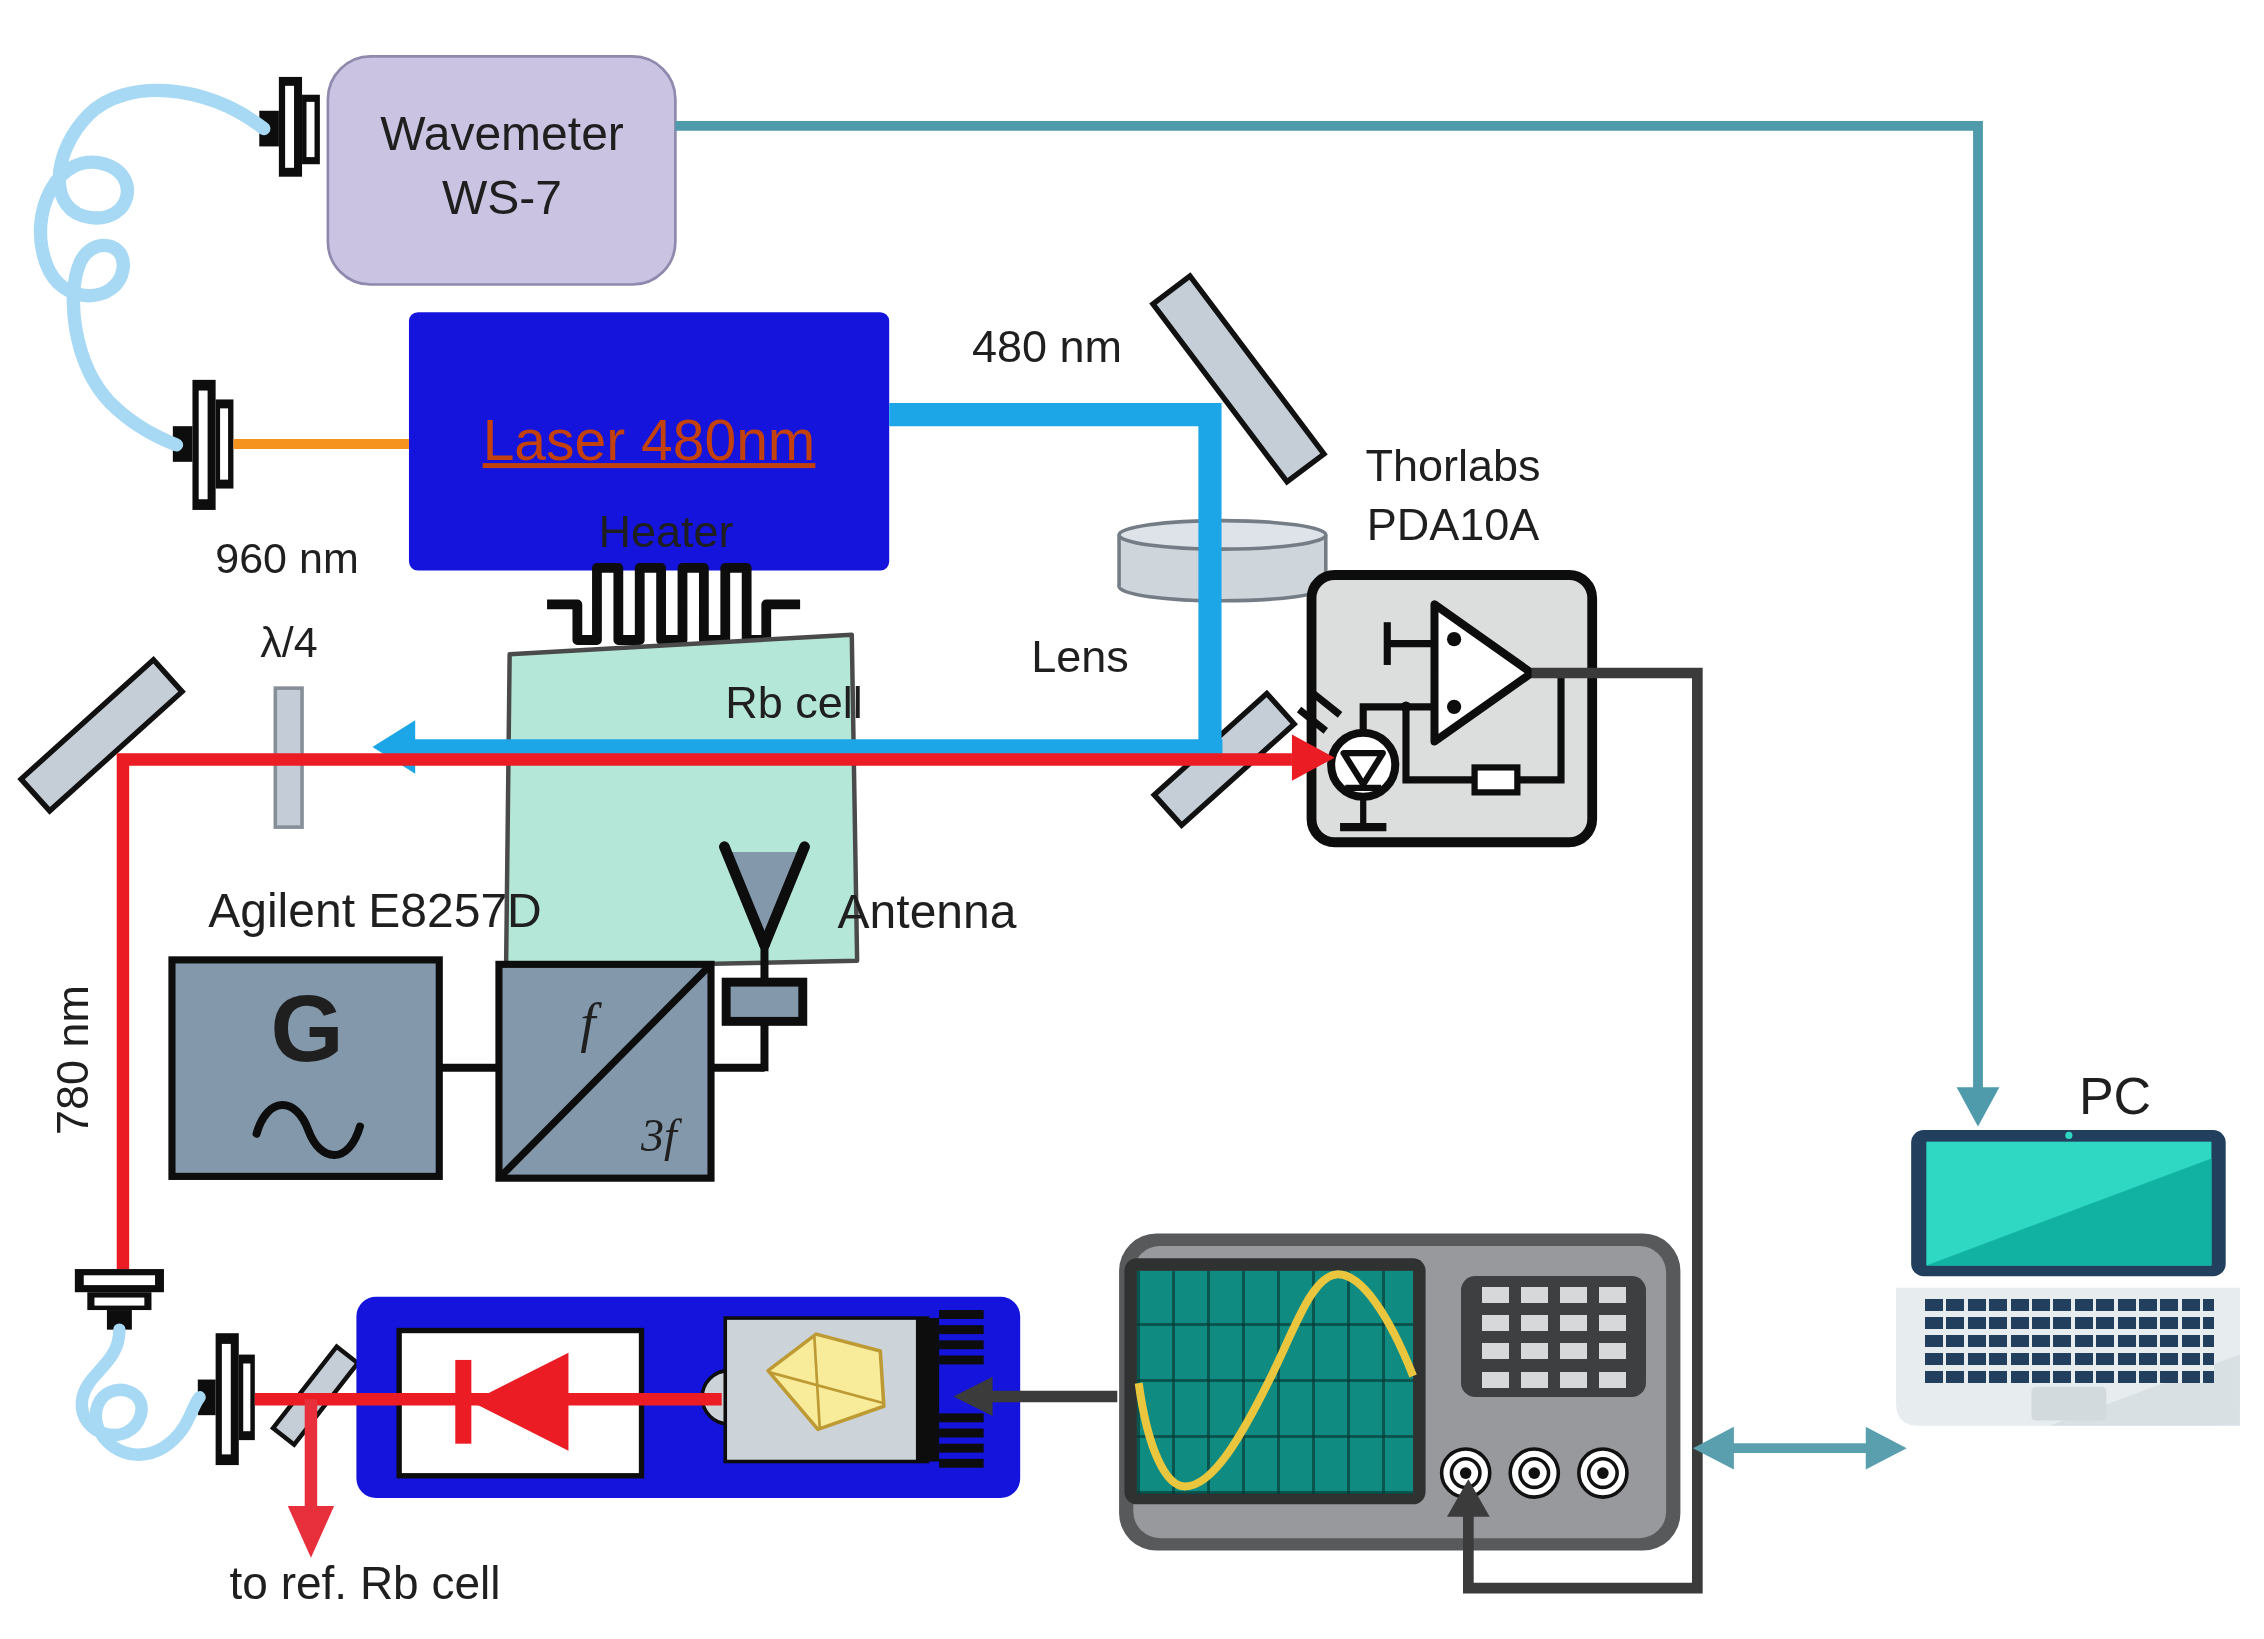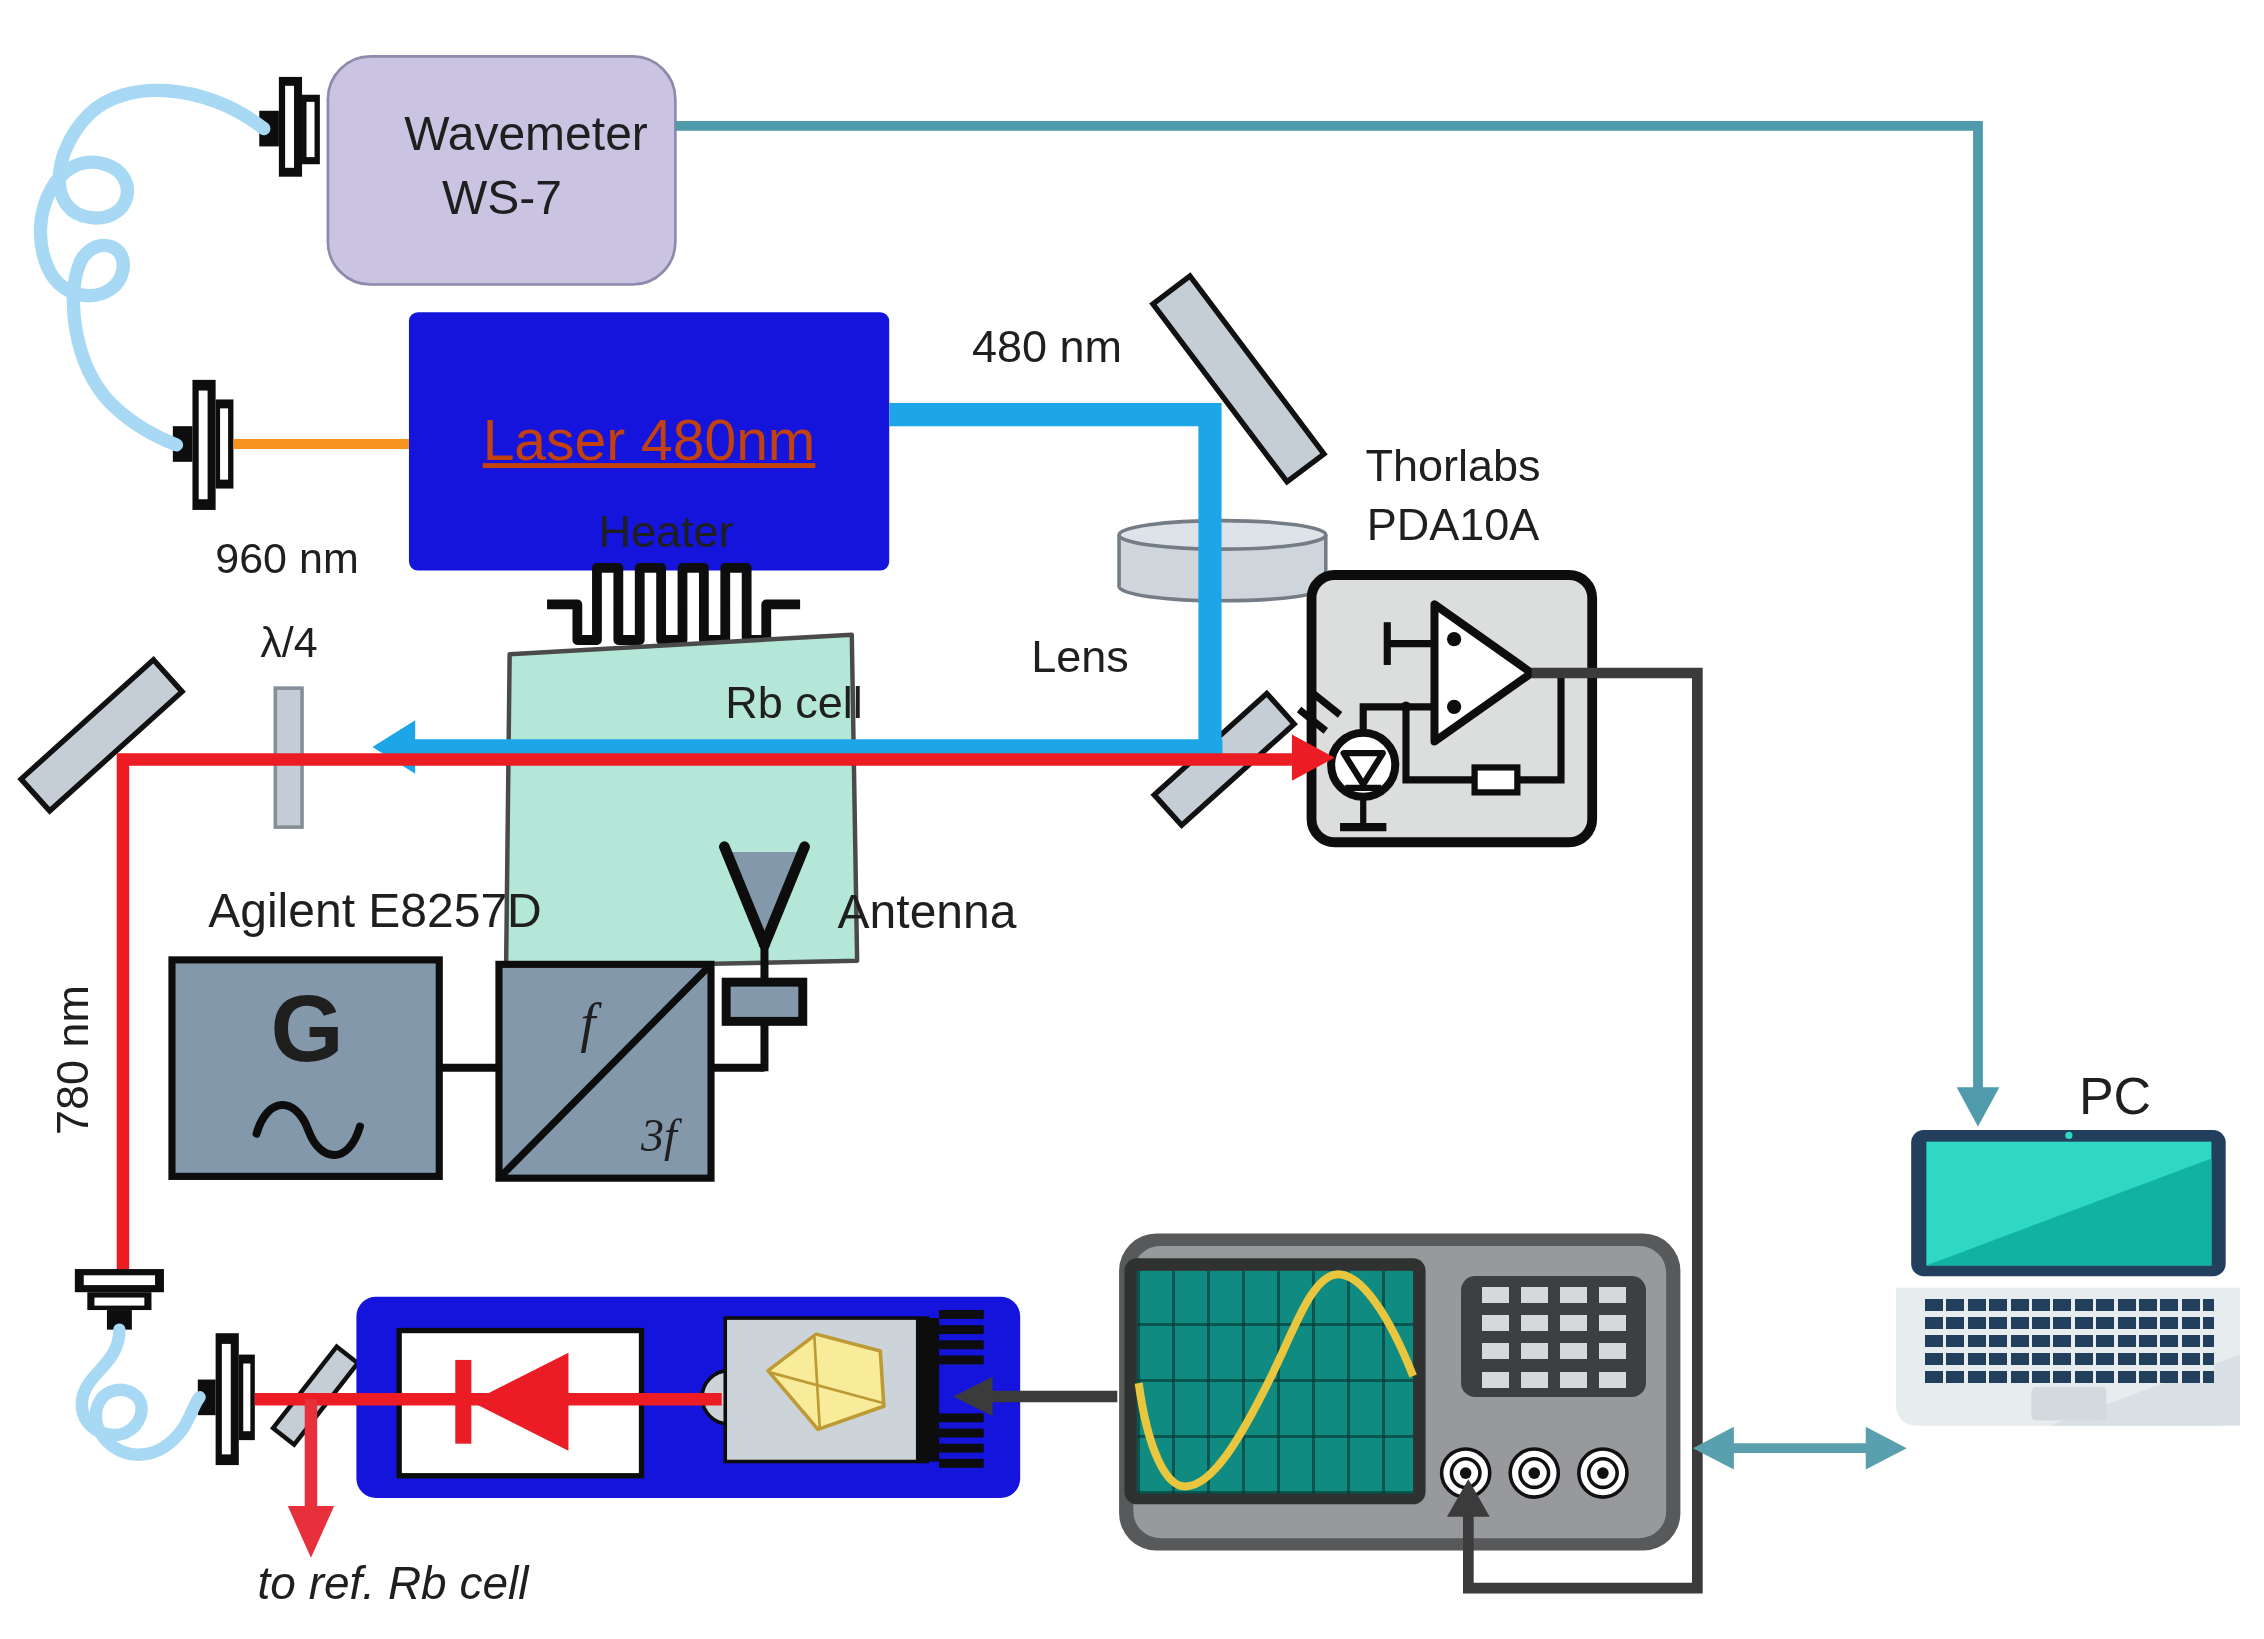--- a/index.html
+++ b/index.html
@@ -231,34 +231,34 @@
     <line x1="1254" y1="1567" x2="1112" y2="1567" stroke="#3b3b3b" stroke-width="13"></line>
     <polygon points="1114,1545 1114,1589 1070,1567" fill="#3b3b3b"></polygon>
 
     <line x1="1944" y1="1625" x2="2096" y2="1625" stroke="#5a9fae" stroke-width="11"></line>
     <polygon points="1946,1601 1946,1649 1900,1625" fill="#5a9fae"></polygon>
     <polygon points="2094,1601 2094,1649 2140,1625" fill="#5a9fae"></polygon>
 
     <path d="M1278 1552 C1288 1625,1308 1668,1330 1668 C1362 1668,1395 1608,1424 1550 C1452 1494,1472 1432,1500 1430 C1528 1428,1560 1478,1586 1544" fill="none" stroke="#e9c63d" stroke-width="9"></path>
   </svg>
 
-  <div class="lbl" style="left:502px;top:134px;font-size:48px;margin-left:24px;">Wavemeter</div>
+  <div class="lbl" style="left:502px;top:134px;font-size:48px;">Wavemeter</div>
   <div class="lbl" style="left:502px;top:198px;font-size:48px;">WS-7</div>
   <div class="lbl white" style="left:649px;top:441px;font-size:57px;">Laser 480nm</div>
   <div class="lbl" style="left:287px;top:559px;font-size:43px;">960 nm</div>
   <div class="lbl" style="left:1047px;top:347px;font-size:45px;">480 nm</div>
   <div class="lbl" style="left:1080px;top:657px;font-size:45px;">Lens</div>
   <div class="lbl" style="left:666px;top:532px;font-size:45px;">Heater</div>
   <div class="lbl" style="left:289px;top:643px;font-size:43px;">λ/4</div>
   <div class="lbl" style="left:794px;top:703px;font-size:45px;">Rb cell</div>
   <div class="lbl" style="left:1453px;top:466px;font-size:45px;">Thorlabs</div>
   <div class="lbl" style="left:1453px;top:525px;font-size:45px;">PDA10A</div>
   <div class="lbl" style="left:375px;top:911px;font-size:48px;">Agilent E8257D</div>
   <div class="lbl" style="left:927px;top:912px;font-size:48px;">Antenna</div>
   <div class="lbl" style="left:307px;top:1029px;font-size:94px;font-weight:600;">G</div>
   <div class="lbl serifit" style="left:588px;top:1023px;font-size:55px;">f</div>
   <div class="lbl serifit" style="left:659px;top:1136px;font-size:46px;">3f</div>
   <div class="lbl rot" style="left:73px;top:1060px;font-size:45px;">780 nm</div>
   <div class="lbl" style="left:2079px;top:1096px;font-size:52px;margin-left:36px;">PC</div>
-  <div class="lbl" style="left:393px;top:1583px;font-size:46px;font-style:italic;">to ref. Rb cell</div>
+  <div class="lbl" style="left:365px;top:1583px;font-size:46px;">to ref. Rb cell</div>
 
 </div>
 
 
 </body></html>

